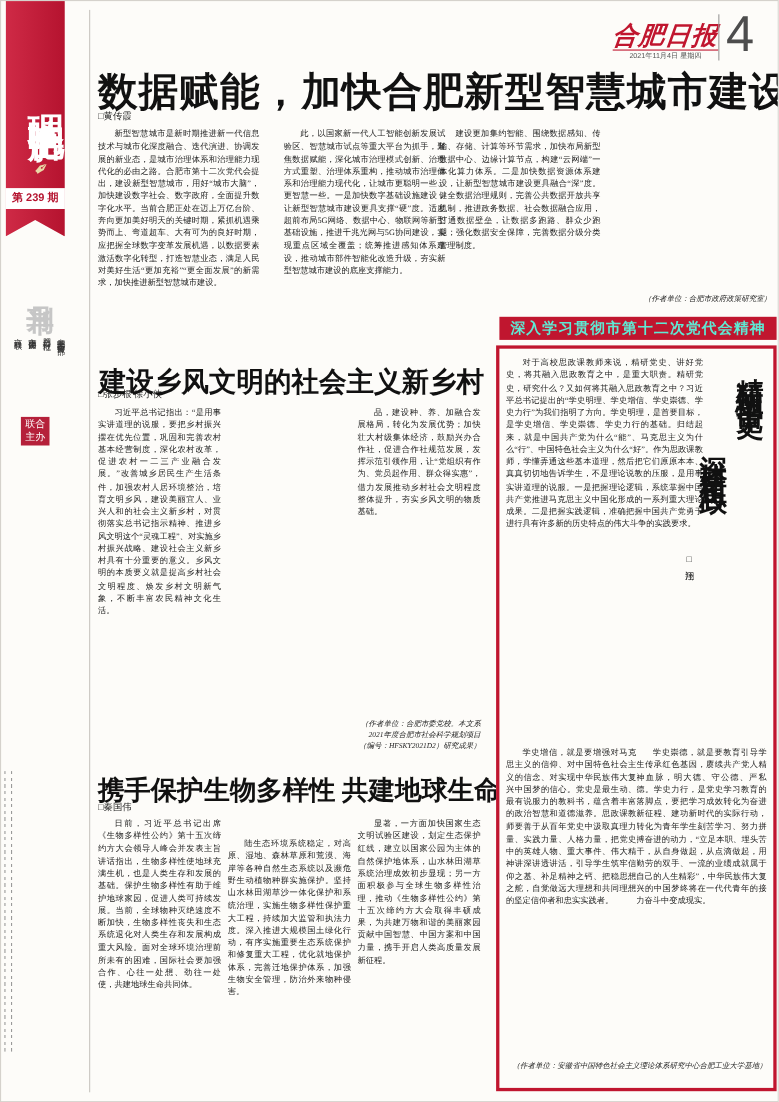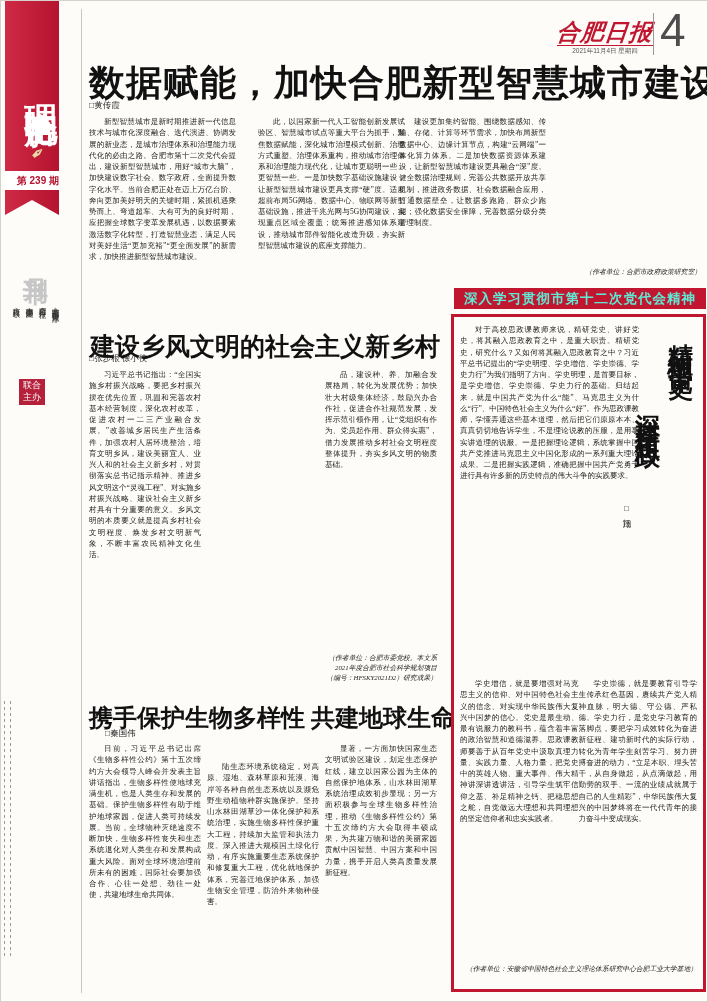--- a/index.html
+++ b/index.html
@@ -7,21 +7,21 @@
         font-family:"Liberation Serif","DejaVu Serif",serif;color:#1c1c1c;border:1px solid #d5d2cc;box-sizing:border-box;}
   .abs{position:absolute;}
   .vert{writing-mode:vertical-rl;text-orientation:upright;}
   
   #ribbon{left:4px;top:0;width:54px;height:214px;background:linear-gradient(90deg,#cf2a46,#b5132f);
           clip-path:polygon(0 0,100% 0,100% 100%,50% 93%,0 100%);}
   #ribbon-title{left:4px;top:6px;width:54px;height:158px;color:#fff;font-size:33px;font-weight:900;
           text-align:center;letter-spacing:4px;line-height:1.12;}
   #pen-icon{left:30px;top:142px;font-size:17px;color:#e9d9a6;transform:rotate(-40deg);}
   #issue-band{left:4px;top:170px;width:54px;height:19px;background:#fff;color:#b5132f;
-          font-size:10px;font-weight:bold;text-align:right;line-height:19px;font-family:"Liberation Sans",sans-serif;}
+          font-size:10px;font-weight:bold;text-align:center;line-height:19px;font-family:"Liberation Sans",sans-serif;}
   #period{left:16px;top:216px;width:32px;height:84px;color:#c6c6c6;font-size:25px;font-weight:700;
           text-align:center;line-height:1.1;}
   #orgs{left:10px;top:300px;height:92px;display:flex;flex-direction:row-reverse;gap:3px;}
   #orgs span{writing-mode:vertical-rl;text-orientation:upright;font-size:7.5px;color:#333;letter-spacing:1px;}
   #joint{left:18px;top:378px;width:26px;height:26px;background:#b5203a;color:#fff;font-size:9px;
          line-height:1.35;text-align:center;font-family:"Liberation Sans",sans-serif;}
   #side-rule{left:80px;top:8px;width:1px;height:984px;background:#c9c6c0;}
   .micro{width:1px;background:repeating-linear-gradient(#9a9a9a 0 3px,transparent 3px 6px);}
   
   #paper-name{left:556px;top:16px;width:96px;height:28px;color:#c0162f;font-size:23px;font-weight:900;
@@ -52,21 +52,21 @@
              letter-spacing:6px;color:#111;}
   #ftitle .t2{padding-top:70px;}
   #fbyline{writing-mode:vertical-rl;text-orientation:upright;font-size:8px;padding-top:180px;color:#222;}
   #fbox-bottom{margin-top:6px;height:282px;display:flex;gap:0;}
   #fbox-bottom .bodycol{flex:1;}
   #fbox-attr{margin-top:4px;}
   
   #a2-title{left:88px;top:329px;width:352px;font-size:25px;}
   #a2-byline{left:88px;top:352px;width:352px;}
   #a3-title{left:88px;top:701px;width:352px;font-size:24px;}
-  #a3-byline{left:104px;top:727px;width:352px;}
+  #a3-byline{left:88px;top:727px;width:352px;}
 </style>
 </head>
 <body>
 
 <div id="page">
 
   <div class="abs" id="ribbon"></div>
   <div class="abs vert" id="ribbon-title">理响合肥</div>
   <div class="abs" id="pen-icon">✒</div>
   <div class="abs" id="issue-band">第 239 期</div>
@@ -92,21 +92,21 @@
 
   <div class="abs headline" id="a1-title">数据赋能，加快合肥新型智慧城市建设</div>
   <div class="abs byline" id="a1-byline">□黄传霞</div>
   <div class="abs bodycol" style="left:88px;top:115px;width:147px;height:212px;">新型智慧城市是新时期推进新一代信息技术与城市化深度融合、迭代演进、协调发展的新业态，是城市治理体系和治理能力现代化的必由之路。合肥市第十二次党代会提出，建设新型智慧城市，用好“城市大脑”，加快建设数字社会、数字政府，全面提升数字化水平。当前合肥正处在迈上万亿台阶、奔向更加美好明天的关键时期，紧抓机遇乘势而上、弯道超车、大有可为的良好时期，应把握全球数字变革发展机遇，以数据要素激活数字化转型，打造智慧业态，满足人民对美好生活“更加充裕”“更全面发展”的新需求，加快推进新型智慧城市建设。</div>
   <div class="abs bodycol" style="left:257px;top:115px;width:147px;height:212px;">此，以国家新一代人工智能创新发展试验区、智慧城市试点等重大平台为抓手，聚焦数据赋能，深化城市治理模式创新、治理方式重塑、治理体系重构，推动城市治理体系和治理能力现代化，让城市更聪明一些、更智慧一些。一是加快数字基础设施建设，让新型智慧城市建设更具支撑“硬”度。适度超前布局5G网络、数据中心、物联网等新型基础设施，推进千兆光网与5G协同建设，实现重点区域全覆盖；统筹推进感知体系建设，推动城市部件智能化改造升级，夯实新型智慧城市建设的底座支撑能力。</div>
   <div class="abs bodycol" style="left:398px;top:115px;width:147px;height:165px;">建设更加集约智能、围绕数据感知、传输、存储、计算等环节需求，加快布局新型数据中心、边缘计算节点，构建“云网端”一体化算力体系。二是加快数据资源体系建设，让新型智慧城市建设更具融合“深”度。健全数据治理规则，完善公共数据开放共享机制，推进政务数据、社会数据融合应用，打通数据壁垒，让数据多跑路、群众少跑腿；强化数据安全保障，完善数据分级分类管理制度。</div>
   <div class="abs attr" style="left:553px;top:266px;width:147px;">（作者单位：合肥市政府政策研究室）</div>
 
   <div class="abs byline" id="a2-byline">□张步根 徐小侠</div>
   <div class="abs headline" id="a2-title">建设乡风文明的社会主义新乡村</div>
-  <div class="abs bodycol" style="left:88px;top:368px;width:112px;height:328px;">习近平总书记指出：“全国实施乡村振兴战略，要把乡村振兴摆在优先位置，巩固和完善农村基本经营制度，深化农村改革，促进农村一二三产业融合发展。”改善城乡居民生产生活条件，加强农村人居环境整治，培育文明乡风，建设美丽宜人、业兴人和的社会主义新乡村，对贯彻落实总书记指示精神、推进乡风文明这个“灵魂工程”、对实施乡村振兴战略、建设社会主义新乡村具有十分重要的意义。乡风文明的本质要义就是提高乡村社会文明程度、焕发乡村文明新气象，不断丰富农民精神文化生活。</div>
+  <div class="abs bodycol" style="left:88px;top:368px;width:112px;height:328px;">习近平总书记指出：“是用事实讲道理的说服，要把乡村振兴摆在优先位置，巩固和完善农村基本经营制度，深化农村改革，促进农村一二三产业融合发展。”改善城乡居民生产生活条件，加强农村人居环境整治，培育文明乡风，建设美丽宜人、业兴人和的社会主义新乡村，对贯彻落实总书记指示精神、推进乡风文明这个“灵魂工程”、对实施乡村振兴战略、建设社会主义新乡村具有十分重要的意义。乡风文明的本质要义就是提高乡村社会文明程度、焕发乡村文明新气象，不断丰富农民精神文化生活。</div>
   <div class="abs bodycol" style="left:324px;top:368px;width:112px;height:282px;">品，建设种、养、加融合发展格局，转化为发展优势；加快壮大村级集体经济，鼓励兴办合作社，促进合作社规范发展，发挥示范引领作用，让“党组织有作为、党员起作用、群众得实惠”，借力发展推动乡村社会文明程度整体提升，夯实乡风文明的物质基础。</div>
   <div class="abs attr" style="left:324px;top:652px;width:112px;">（作者单位：合肥市委党校。本文系2021年度合肥市社会科学规划项目（编号：HFSKY2021D2）研究成果）</div>
 
   <div class="abs headline" id="a3-title">携手保护生物多样性 共建地球生命共同体</div>
   <div class="abs byline" id="a3-byline">□秦国伟</div>
   <div class="abs bodycol" style="left:88px;top:742px;width:112px;height:250px;">日前，习近平总书记出席《生物多样性公约》第十五次缔约方大会领导人峰会并发表主旨讲话指出，生物多样性使地球充满生机，也是人类生存和发展的基础。保护生物多样性有助于维护地球家园，促进人类可持续发展。当前，全球物种灭绝速度不断加快，生物多样性丧失和生态系统退化对人类生存和发展构成重大风险。面对全球环境治理前所未有的困难，国际社会要加强合作、心往一处想、劲往一处使，共建地球生命共同体。</div>
   <div class="abs bodycol" style="left:206px;top:742px;width:112px;height:250px;margin-top:18px;">陆生态环境系统稳定，对高原、湿地、森林草原和荒漠、海岸等各种自然生态系统以及濒危野生动植物种群实施保护。坚持山水林田湖草沙一体化保护和系统治理，实施生物多样性保护重大工程，持续加大监管和执法力度。深入推进大规模国土绿化行动，有序实施重要生态系统保护和修复重大工程，优化就地保护体系，完善迁地保护体系，加强生物安全管理，防治外来物种侵害。</div>
   <div class="abs bodycol" style="left:324px;top:742px;width:112px;height:250px;">显著，一方面加快国家生态文明试验区建设，划定生态保护红线，建立以国家公园为主体的自然保护地体系，山水林田湖草系统治理成效初步显现；另一方面积极参与全球生物多样性治理，推动《生物多样性公约》第十五次缔约方大会取得丰硕成果，为共建万物和谐的美丽家园贡献中国智慧、中国方案和中国力量，携手开启人类高质量发展新征程。</div>
 
   <div class="abs" id="banner">深入学习贯彻市第十二次党代会精神</div>

